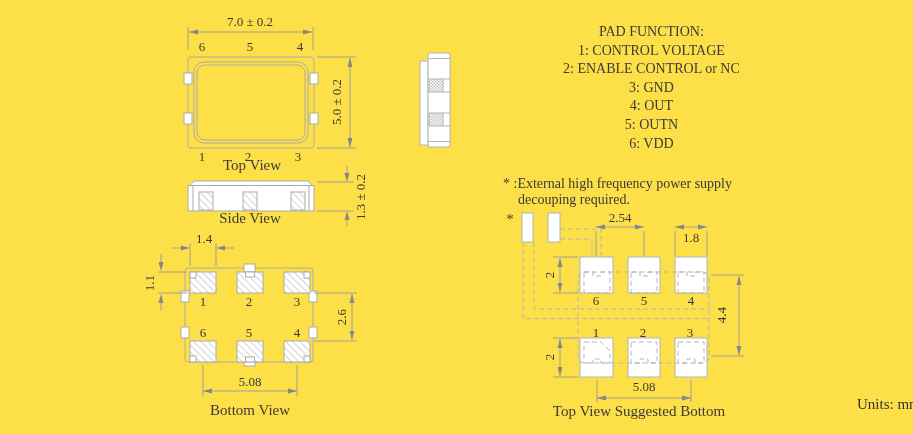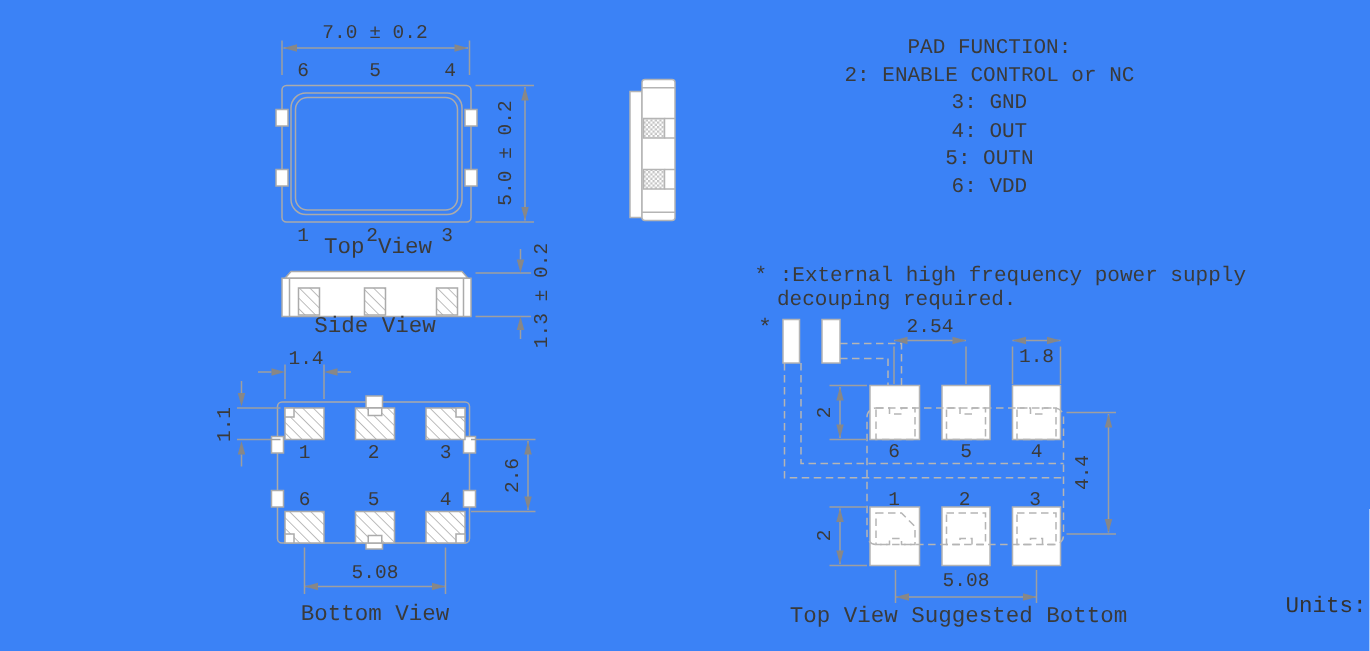--- a/index.html
+++ b/index.html
@@ -1,18 +1,18 @@
 <!DOCTYPE html>
 <html><head>
 <meta charset="utf-8">
 <style>
   html,body{margin:0;padding:0;background:#fff;}
   #stage{
-    position:relative;width:913px;height:434px;background:#3b82f6;
-    font-family:Liberation Mono, monospace;color:#3a3a3a;overflow:hidden;
+    position:relative;width:913px;height:434px;background:#fde047;
+    font-family:Liberation Serif, serif;color:#3a3a3a;overflow:hidden;
   }
   #stage svg{position:absolute;left:0;top:0;}
   .txt{position:absolute;transform:translate(-50%,-50%);white-space:nowrap;
        font-size:13px;color:#3a3a3a;}
   .txt.rot{transform:translate(-50%,-50%) rotate(-90deg);}
   .cap{font-size:15px;text-align:center;}
   .fn{position:absolute;left:563px;top:23px;font-size:14px;line-height:18.6px;text-align:center;}
   .note-line{position:absolute;font-size:14px;white-space:nowrap;}
   .units{position:absolute;font-size:15px;white-space:nowrap;color:#333;margin-left:29px;}
 </style>
@@ -238,20 +238,21 @@
 <div class="txt" style="left:203px;top:302px;">1</div>
 <div class="txt" style="left:249px;top:302px;">2</div>
 <div class="txt" style="left:297px;top:302px;">3</div>
 <div class="txt" style="left:203px;top:333px;">6</div>
 <div class="txt" style="left:249px;top:333px;">5</div>
 <div class="txt" style="left:297px;top:333px;">4</div>
 <div class="txt cap" style="left:250px;top:410px;">Bottom View</div>
 
 <div class="fn">
   <div>PAD FUNCTION:</div>
+  <div>1: CONTROL VOLTAGE</div>
   <div>2: ENABLE CONTROL or NC</div>
   <div>3: GND</div>
   <div>4: OUT</div>
   <div>5: OUTN</div>
   <div>6: VDD</div>
 </div>
 
 <div class="note-line" style="left:503px;top:176px;">* :External high frequency power supply</div>
 <div class="note-line" style="left:518px;top:192px;">decouping required.</div>
 

